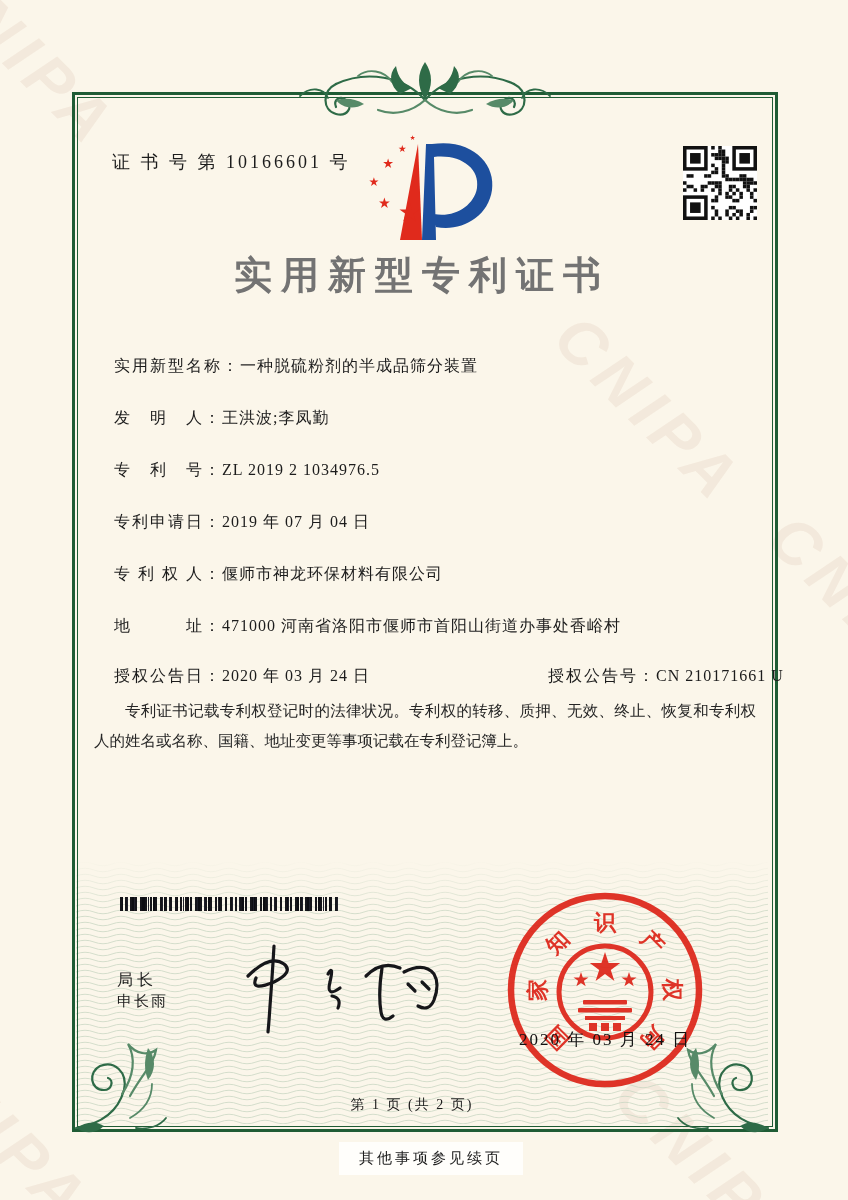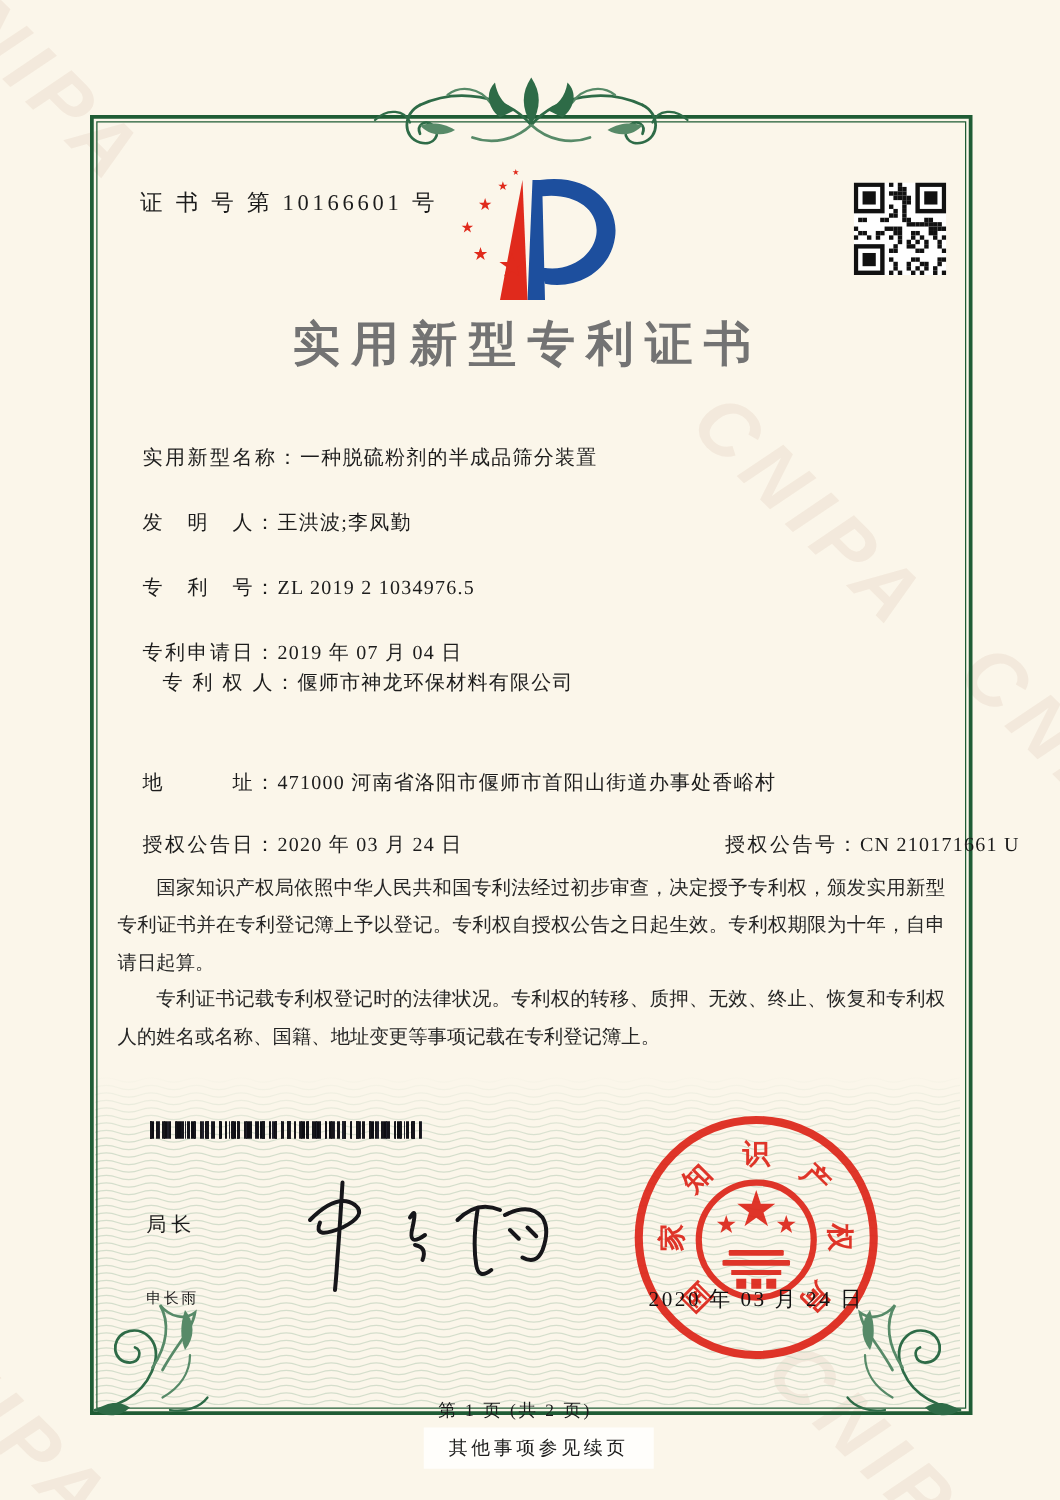--- a/index.html
+++ b/index.html
@@ -33,48 +33,48 @@
   .cert-no{position:absolute;left:112px;top:150px;font-size:18px;letter-spacing:3px;z-index:3;}
   .logo{position:absolute;left:352px;top:130px;z-index:3;}
   .qr{position:absolute;left:683px;top:146px;z-index:3;}
   .title{
     position:absolute;left:72px;top:250px;width:700px;text-align:center;
     font-size:38px;font-weight:bold;letter-spacing:9px;z-index:3;color:#737373;
   }
   
   .field{position:absolute;left:114px;font-size:16px;z-index:3;letter-spacing:1px;white-space:nowrap;}
   .field .lbl{letter-spacing:2px;}
-  .grant-no{position:absolute;left:434px;top:0;margin-left:32px;}
+  .grant-no{position:absolute;left:434px;top:0;}
   
   .body-text{
     position:absolute;left:94px;top:696px;width:662px;z-index:3;
     font-size:15.5px;line-height:1.92;text-align:justify;color:#262626;
   }
   .body-text p{margin:0;text-indent:2em;}
   
   .barcode{
     position:absolute;left:120px;top:897px;width:218px;height:14px;z-index:3;
     background:
       repeating-linear-gradient(90deg,#15151a 0 2px,rgba(0,0,0,0) 2px 5px),
       repeating-linear-gradient(90deg,#20202a 0 1px,rgba(0,0,0,0) 1px 7px),
       repeating-linear-gradient(90deg,#0d0d12 0 3px,rgba(0,0,0,0) 3px 11px);
   }
   
   .sig-title{position:absolute;left:117px;top:970px;font-size:16px;letter-spacing:4px;z-index:3;}
-  .sig-name{position:absolute;left:117px;top:1030px;font-size:12px;letter-spacing:2px;z-index:3;}
+  .sig-name{position:absolute;left:117px;top:992px;font-size:15px;letter-spacing:2px;z-index:3;}
   .sig-hand{position:absolute;left:232px;top:940px;z-index:3;}
   
   .seal{position:absolute;left:503px;top:888px;z-index:4;}
   .seal-date{
     position:absolute;left:505px;top:1028px;width:200px;text-align:center;
     font-size:17px;letter-spacing:2px;color:#111;z-index:5;
   }
   
   .page-info{position:absolute;left:72px;top:1096px;width:680px;text-align:center;
-    font-size:14px;letter-spacing:2px;z-index:3;margin-top:24px;}
+    font-size:14px;letter-spacing:2px;z-index:3;}
   .cont-note{
     position:absolute;left:431px;top:1142px;transform:translateX(-50%);
     background:#fffefb;padding:7px 20px;font-size:15px;letter-spacing:3px;z-index:3;
   }
   .ornament{position:absolute;z-index:3;pointer-events:none;}
 </style>
 </head>
 <body>
 
 <span class="wm" style="left:-34px;top:-56px;">CNIPA</span>
@@ -327,33 +327,32 @@
 </div>
 <div class="field" style="top:408px;">
   <span class="lbl">发　明　人：</span><span>王洪波;李凤勤</span>
 </div>
 <div class="field" style="top:460px;">
   <span class="lbl">专　利　号：</span><span>ZL 2019 2 1034976.5</span>
 </div>
 <div class="field" style="top:512px;">
   <span class="lbl">专利申请日：</span><span>2019 年 07 月 04 日</span>
 </div>
-<div class="field" style="top:536px;margin-left:16px;">
+<div class="field" style="top:564px;">
   <span class="lbl">专 利 权 人：</span><span>偃师市神龙环保材料有限公司</span>
 </div>
 <div class="field" style="top:616px;">
   <span class="lbl">地　　　址：</span><span>471000 河南省洛阳市偃师市首阳山街道办事处香峪村</span>
 </div>
 <div class="field" style="top:666px;width:648px;">
   <span class="lbl">授权公告日：</span><span>2020 年 03 月 24 日</span>
   <span class="grant-no"><span class="lbl">授权公告号：</span><span>CN 210171661 U</span></span>
 </div>
 
 <div class="body-text">
-  <p>国家知识产权局依照中华人民共和国专利法经过初步审查，决定授予专利权，颁发实用新型专利证书并在专利登记簿上予以登记。专利权自授权公告之日起生效。专利权期限为十年，自申请日起算。</p>
   <p>专利证书记载专利权登记时的法律状况。专利权的转移、质押、无效、终止、恢复和专利权人的姓名或名称、国籍、地址变更等事项记载在专利登记簿上。</p>
 </div>
 
 <div class="barcode"></div>
 
 <div class="sig-title">局长</div>
 <div class="sig-name">申长雨</div>
 <svg class="sig-hand" width="225" height="96" viewBox="0 0 225 96">
   <g stroke="#16161a" stroke-width="3.2" fill="none" stroke-linecap="round" stroke-linejoin="round">
     <path d="M16,36 Q38,14 52,24 Q62,32 42,42 Q18,52 24,38"></path>

